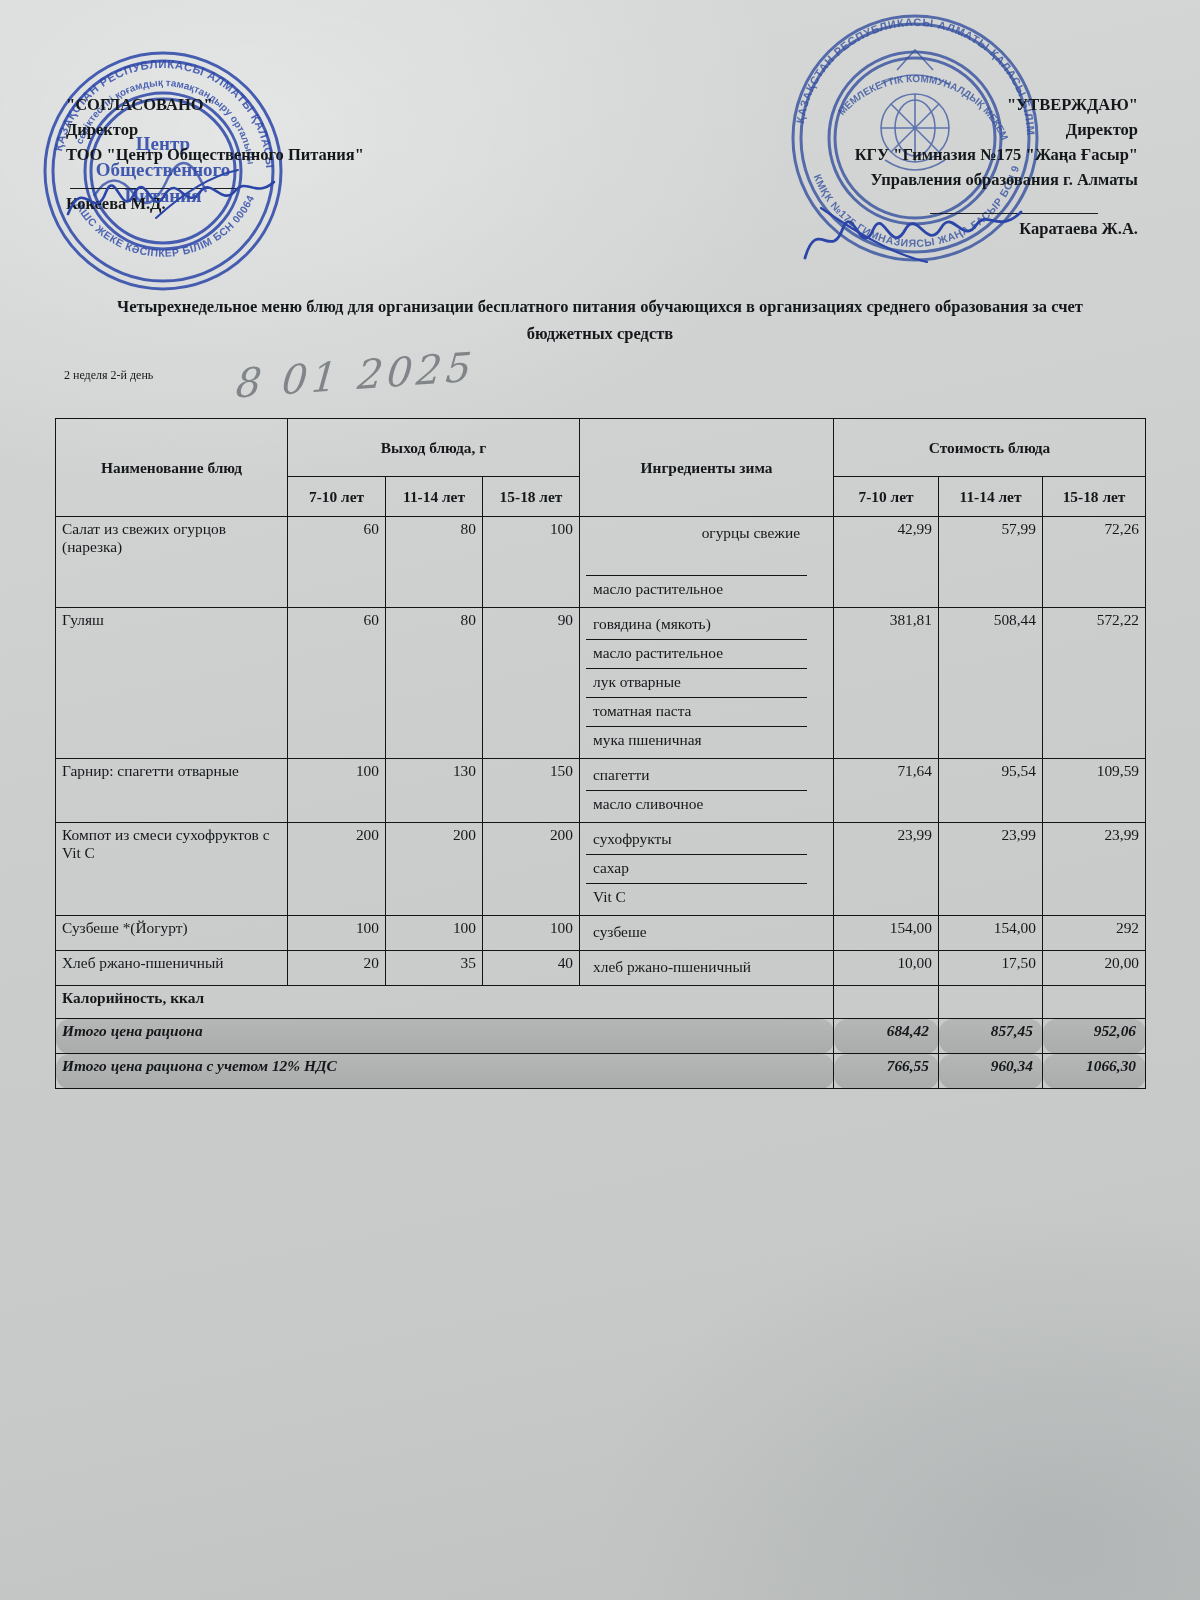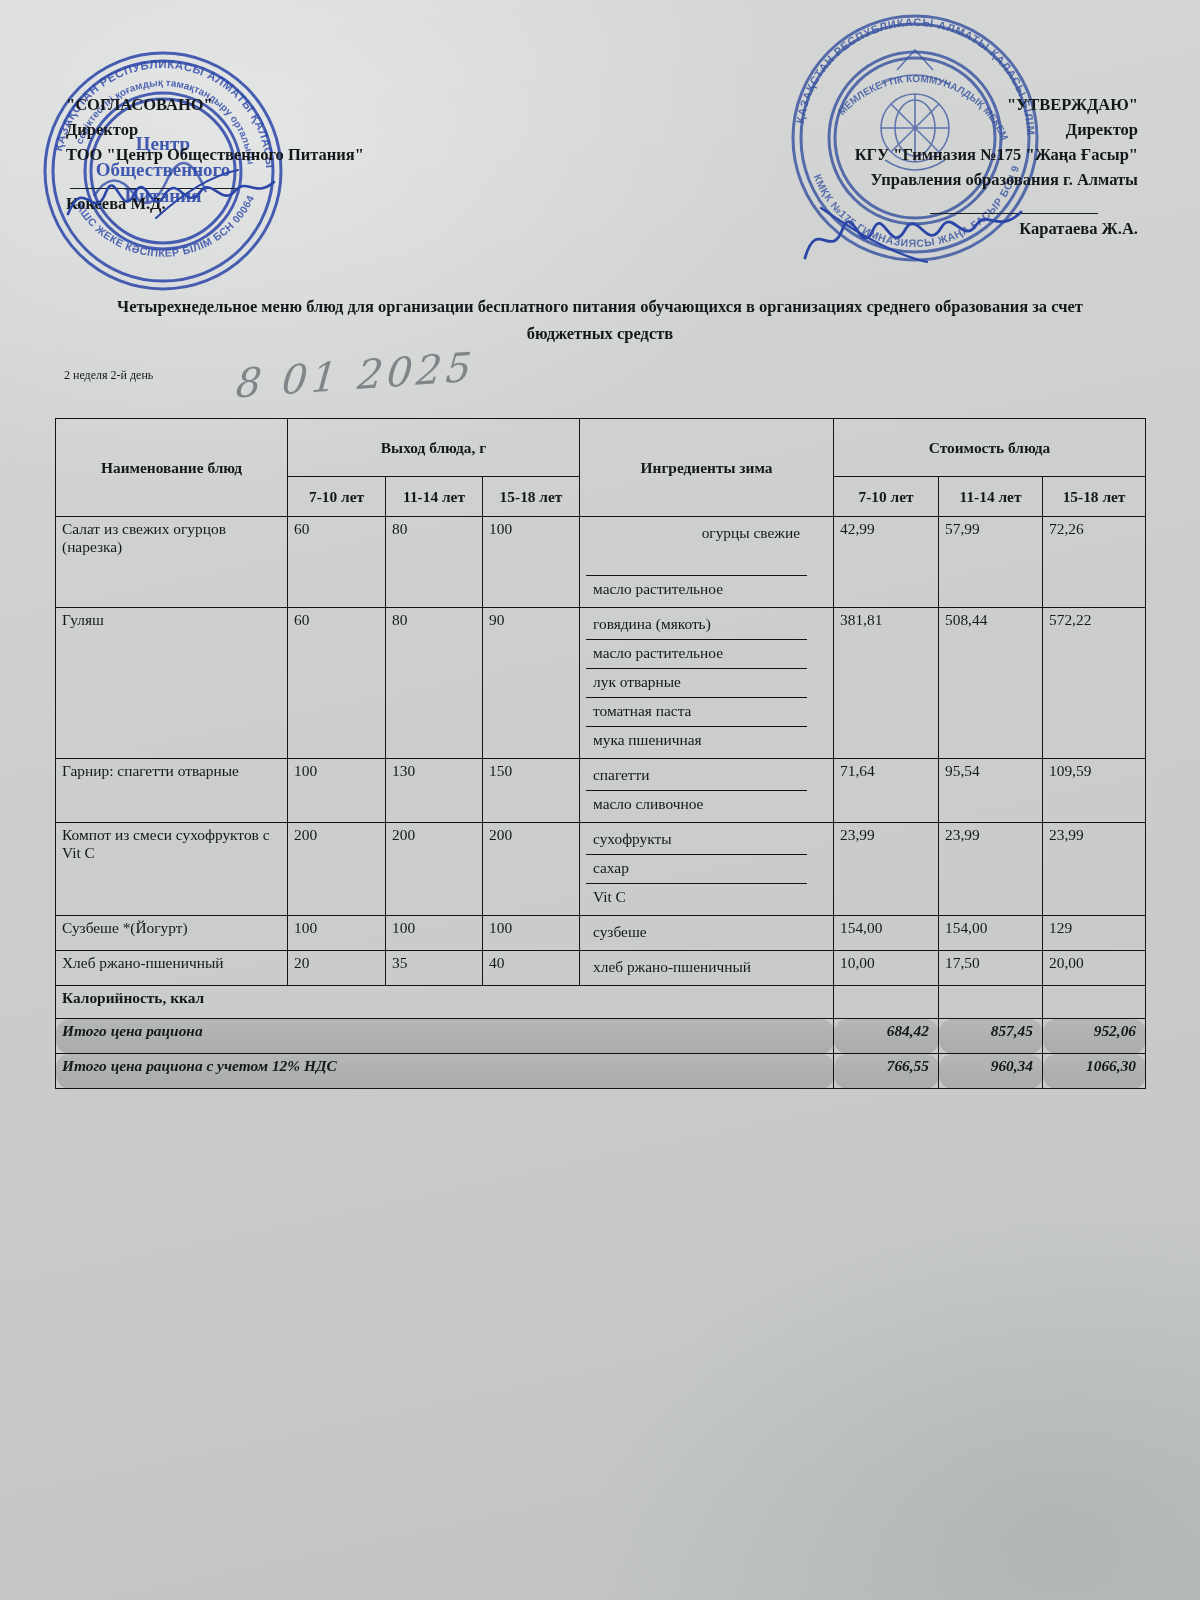--- a/index.html
+++ b/index.html
@@ -70,21 +70,21 @@
     table-layout:fixed;
   }
   .tbl td,.tbl th{
     border:1.6px solid #121416;
     padding:3px 6px;
     vertical-align:top;
     font-weight:normal;
     background:transparent;
   }
   .tbl th{font-weight:bold;text-align:center;vertical-align:middle;}
-  .c{text-align:left;}
+  .c{text-align:right;}
   .mid{vertical-align:middle;}
 
   .grp-head{height:58px;}
   .sub-head{height:40px;}
 
   
   .ingcell{padding:0;}
   .ingcell .ing{
     padding:3px 7px 4px 7px;
     border-bottom:1.6px solid #121416;
@@ -317,21 +317,21 @@
       <tr style="height:26px">
         <td class="mid">Сузбеше *(Йогурт)</td>
         <td class="c mid">100</td>
         <td class="c mid">100</td>
         <td class="c mid">100</td>
         <td class="ingcell">
           <div class="ing nb">сузбеше</div>
         </td>
         <td class="c mid">154,00</td>
         <td class="c mid">154,00</td>
-        <td class="c mid">129</td>
+        <td class="c mid">292</td>
       </tr>
 
       <tr style="height:32px">
         <td class="mid">Хлеб ржано-пшеничный</td>
         <td class="c mid">20</td>
         <td class="c mid">35</td>
         <td class="c mid">40</td>
         <td class="ingcell mid">
           <div class="ing nb">хлеб ржано-пшеничный</div>
         </td>

